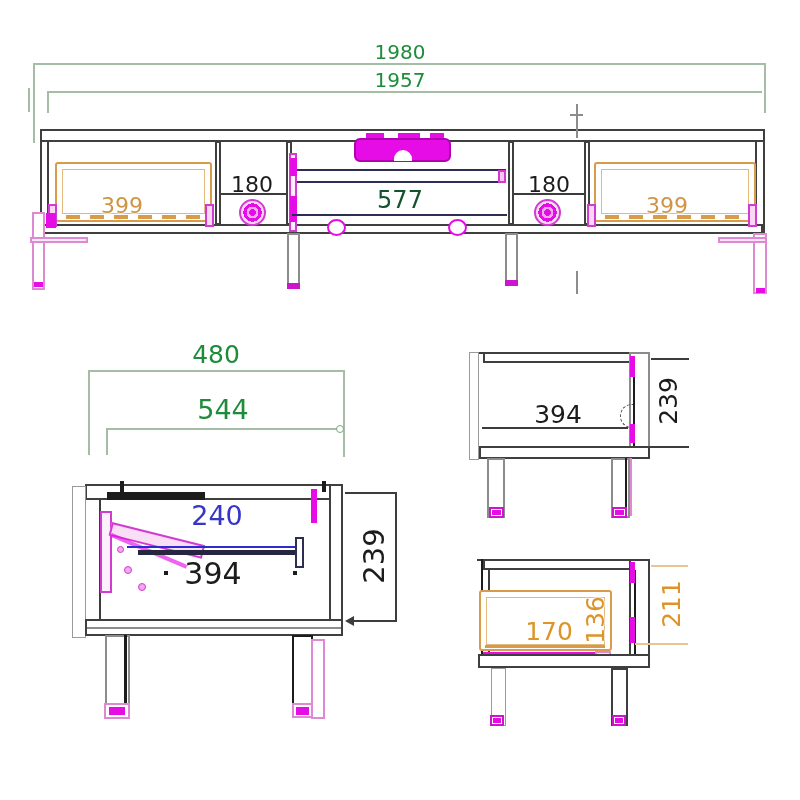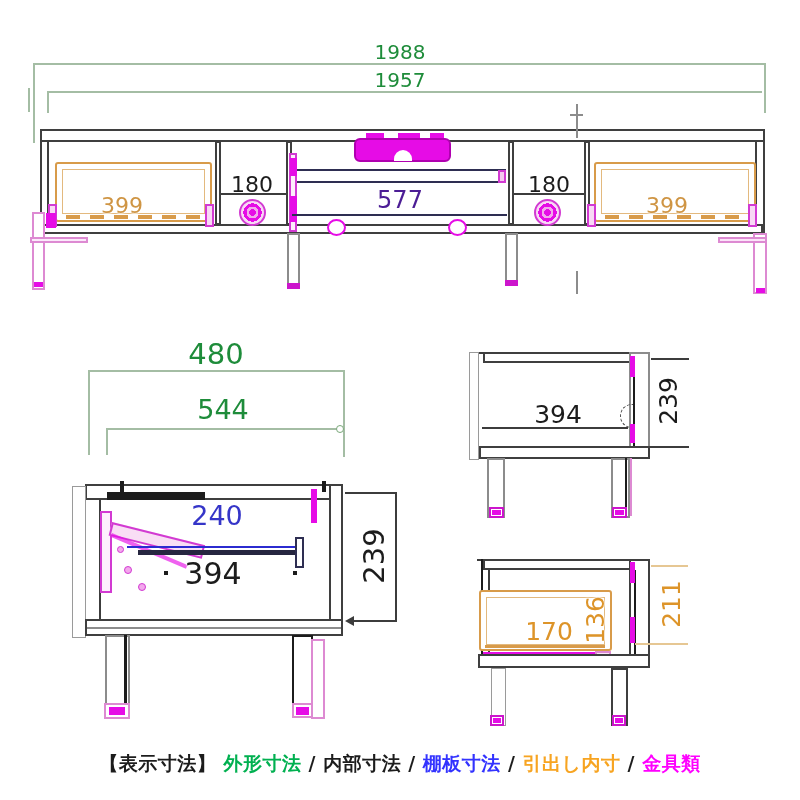--- a/index.html
+++ b/index.html
@@ -21,21 +21,21 @@
   .legend span{display:inline;}
 </style>
 </head>
 <body>
 <div id="canvas">
 
 <div class="a lg" style="left:33px;top:63px;width:733px;height:2px"></div>
 <div class="a lg" style="left:33px;top:63px;width:2px;height:80px"></div>
 <div class="a lg" style="left:28px;top:88px;width:2px;height:24px"></div>
 <div class="a lg" style="left:764px;top:63px;width:2px;height:50px"></div>
-<div class="t" style="left: 400px; top: 52px; font-size: 20px; color: rgb(30, 140, 58);">1988</div>
+<div class="t" style="left: 400px; top: 52px; font-size: 20px; color: rgb(30, 140, 58);">1980</div>
 
 <div class="a lg" style="left:47px;top:91px;width:715px;height:2px"></div>
 <div class="a lg" style="left:47px;top:91px;width:2px;height:22px"></div>
 <div class="t" style="left: 400px; top: 80px; font-size: 20px; color: rgb(30, 140, 58);">1957</div>
 
 <div class="rect bdk" style="left:40px;top:129px;width:725px;height:13px"></div>
 <div class="rect bdk" style="left:40px;top:140px;width:9px;height:93px"></div>
 <div class="rect bdk" style="left:755px;top:140px;width:10px;height:93px"></div>
 <div class="rect bdk" style="left:40px;top:224px;width:723px;height:10px"></div>
 <div class="rect bdk" style="left:215px;top:141px;width:6px;height:84px"></div>
@@ -58,21 +58,21 @@
 <div class="a mgs" style="left:398px;top:133px;width:22px;height:6px"></div>
 <div class="a mgs" style="left:430px;top:133px;width:14px;height:6px"></div>
 <div class="a" style="left:354px;top:138px;width:97px;height:24px;background:#e60ce6;border:2px solid #b000b0;border-radius:6px;box-sizing:border-box"></div>
 <div class="a" style="left:394px;top:150px;width:18px;height:11px;background:#fff;border-radius:9px 9px 0 0"></div>
 <div class="a nv" style="left:296px;top:169px;width:210px;height:2px"></div>
 <div class="a nv" style="left:296px;top:181px;width:210px;height:2px"></div>
 <div class="rect bmg" style="left:498px;top:170px;width:8px;height:13px;background:#f6c8f0"></div>
 <div class="rect bmg" style="left:289px;top:153px;width:8px;height:79px;background:#fdeefb"></div>
 <div class="a mgs" style="left:290px;top:158px;width:7px;height:18px"></div>
 <div class="a mgs" style="left:290px;top:196px;width:7px;height:26px"></div>
-<div class="t" style="left: 400px; top: 200px; font-size: 24px; color: #4c1d95;">577</div>
+<div class="t" style="left: 400px; top: 200px; font-size: 24px; color: #14532d;">577</div>
 <div class="a nv" style="left:292px;top:214px;width:215px;height:2px"></div>
 <div class="circ" style="left:327px;top:219px;width:19px;height:17px;border:2.5px solid #e60ce6"></div>
 <div class="circ" style="left:448px;top:219px;width:19px;height:17px;border:2.5px solid #e60ce6"></div>
 
 <div class="t" style="left:549px;top:184px;font-size:22px;color:#1c1c1c">180</div>
 <div class="a dk" style="left:514px;top:193px;width:70px;height:2px"></div>
 <div class="circ" style="left:534px;top:199px;width:27px;height:27px;border:2px solid #d23ad2;background:radial-gradient(circle,#e60ce6 0 22%,#f3a8ec 22% 36%,#e60ce6 36% 56%,#f8d8f5 56% 100%)"></div>
 
 <div class="rect bor" style="left:594px;top:162px;width:162px;height:60px;border-radius:3px"></div>
 <div class="rect bori" style="left:601px;top:169px;width:148px;height:45px"></div>
@@ -92,21 +92,21 @@
 <div class="rect blm" style="left:753px;top:233px;width:14px;height:61px"></div>
 <div class="a mgs" style="left:756px;top:288px;width:9px;height:5px"></div>
 <div class="rect blm" style="left:718px;top:237px;width:49px;height:6px;background:#fbe3f8"></div>
 <div class="a gy" style="left:576px;top:104px;width:2px;height:34px"></div>
 <div class="a gy" style="left:570px;top:114px;width:13px;height:2px"></div>
 <div class="a gy" style="left:576px;top:271px;width:2px;height:23px"></div>
 
 <div class="a lg" style="left:88px;top:370px;width:256px;height:2px"></div>
 <div class="a lg" style="left:88px;top:370px;width:2px;height:85px"></div>
 <div class="a lg" style="left:343px;top:370px;width:2px;height:87px"></div>
-<div class="t" style="left: 216px; top: 354px; font-size: 29px; color: rgb(30, 140, 58);">480</div>
+<div class="t" style="left: 216px; top: 354px; font-size: 25px; color: rgb(30, 140, 58);">480</div>
 <div class="a lg" style="left:106px;top:428px;width:235px;height:2px"></div>
 <div class="a lg" style="left:106px;top:428px;width:2px;height:27px"></div>
 <div class="circ" style="left:336px;top:425px;width:8px;height:8px;border:1.5px solid #7aa87a"></div>
 <div class="t" style="left: 223px; top: 409px; font-size: 27px; color: rgb(30, 140, 58);">544</div>
 
 <div class="rect bdk" style="left:85px;top:484px;width:258px;height:16px"></div>
 <div class="a bk" style="left:107px;top:492px;width:98px;height:8px"></div>
 <div class="a bk" style="left:120px;top:481px;width:4px;height:11px"></div>
 <div class="a bk" style="left:322px;top:481px;width:4px;height:11px"></div>
 <div class="rect blgy" style="left:72px;top:486px;width:14px;height:152px"></div>
@@ -188,26 +188,14 @@
 <div class="a" style="left:635px;top:643px;width:53px;height:2px;background:#e6c793"></div>
 <div class="t tr" style="left: 671px; top: 604px; font-size: 25px; color: rgb(221, 148, 41);">211</div>
 <div class="rect bdk" style="left:478px;top:654px;width:172px;height:14px"></div>
 <div class="rect blgy" style="left:491px;top:668px;width:15px;height:58px"></div>
 <div class="rect" style="left:490px;top:715px;width:14px;height:11px;border:2px solid #cc15cc"></div>
 <div class="a mgs" style="left:493px;top:718px;width:8px;height:5px"></div>
 <div class="rect" style="left:611px;top:668px;width:17px;height:58px;border:2px solid #3f3f3f"></div>
 <div class="rect" style="left:612px;top:715px;width:14px;height:11px;border:2px solid #cc15cc"></div>
 <div class="a mgs" style="left:615px;top:718px;width:8px;height:5px"></div>
 
-<div class="legend">
-  <span style="color:#1c1c1c">【表示寸法】</span>
-  <span style="color: rgb(0, 176, 80);">外形寸法</span>
-  <span style="color:#1c1c1c">/</span>
-  <span style="color: rgb(28, 28, 28);">内部寸法</span>
-  <span style="color:#1c1c1c">/</span>
-  <span style="color: rgb(51, 51, 255);">棚板寸法</span>
-  <span style="color:#1c1c1c">/</span>
-  <span style="color: rgb(247, 164, 33);">引出し内寸</span>
-  <span style="color:#1c1c1c">/</span>
-  <span style="color: rgb(255, 0, 255);">金具類</span>
+
 </div>
 
-</div>
-
 </body></html>

